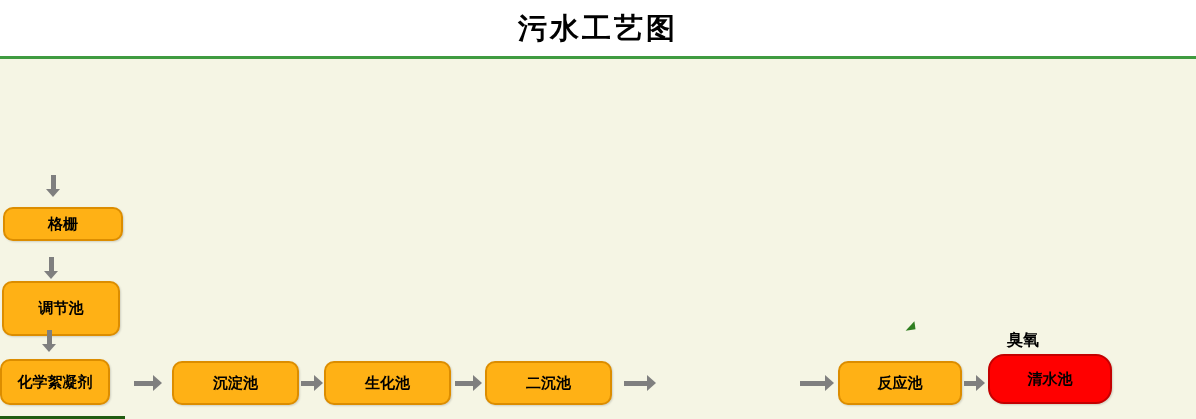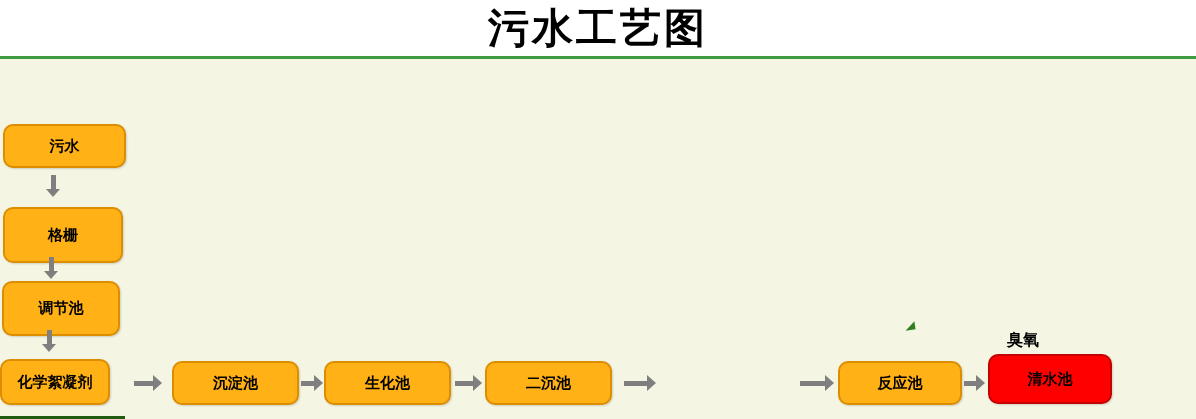--- a/index.html
+++ b/index.html
@@ -12,21 +12,21 @@
     height:419px;
     background:#ffffff;
     overflow:hidden;
   }
 
   .title {
     position:absolute;
     top:0px; left:0;
     width:100%;
     text-align:center;
-    font-size:41px;
+    font-size:29px;
     font-weight:bold;
     letter-spacing:3px;
     color:#000;
     font-family:"DejaVu Serif", serif;
     line-height:56px;
   }
 
   .divider {
     position:absolute;
     top:56px; left:0;
@@ -52,20 +52,21 @@
     border:2px solid var(--node-border, #DC8D00);
     border-radius:10px;
     font-weight:bold;
     font-size:15px;
     color:#000;
     box-shadow:1px 1px 2px rgba(0,0,0,0.15);
   }
   .node.final {
     background:var(--final-fill, #FF0000);
     border-color:#C40000;
+    border-radius:16px;
   }
 
   .v-arrow {
     position:absolute;
     width:14px;
     height:22px;
     display:flex;
     flex-direction:column;
     align-items:center;
   }
@@ -116,30 +117,27 @@
 </style>
 </head>
 <body>
 
 <div class="screen">
 
   <div class="title">污水工艺图</div>
   <div class="divider"></div>
   <div class="canvas"></div>
 
-  <div class="node" style="left:3px; top:124px; width:123px; height:44px;">
-    <span>污水</span>
-  </div>
 
   <div class="v-arrow" style="left:46px; top:175px;">
     <div class="bar"></div>
     <div class="head"></div>
   </div>
 
-  <div class="node" style="left:3px; top:207px; width:120px; height:56px;">
+  <div class="node" style="left:3px; top:207px; width:120px; height:34px;">
     <span>格栅</span>
   </div>
 
   <div class="v-arrow" style="left:44px; top:257px;">
     <div class="bar"></div>
     <div class="head"></div>
   </div>
 
   <div class="node" style="left:2px; top:281px; width:118px; height:55px;">
     <span>调节池</span>

